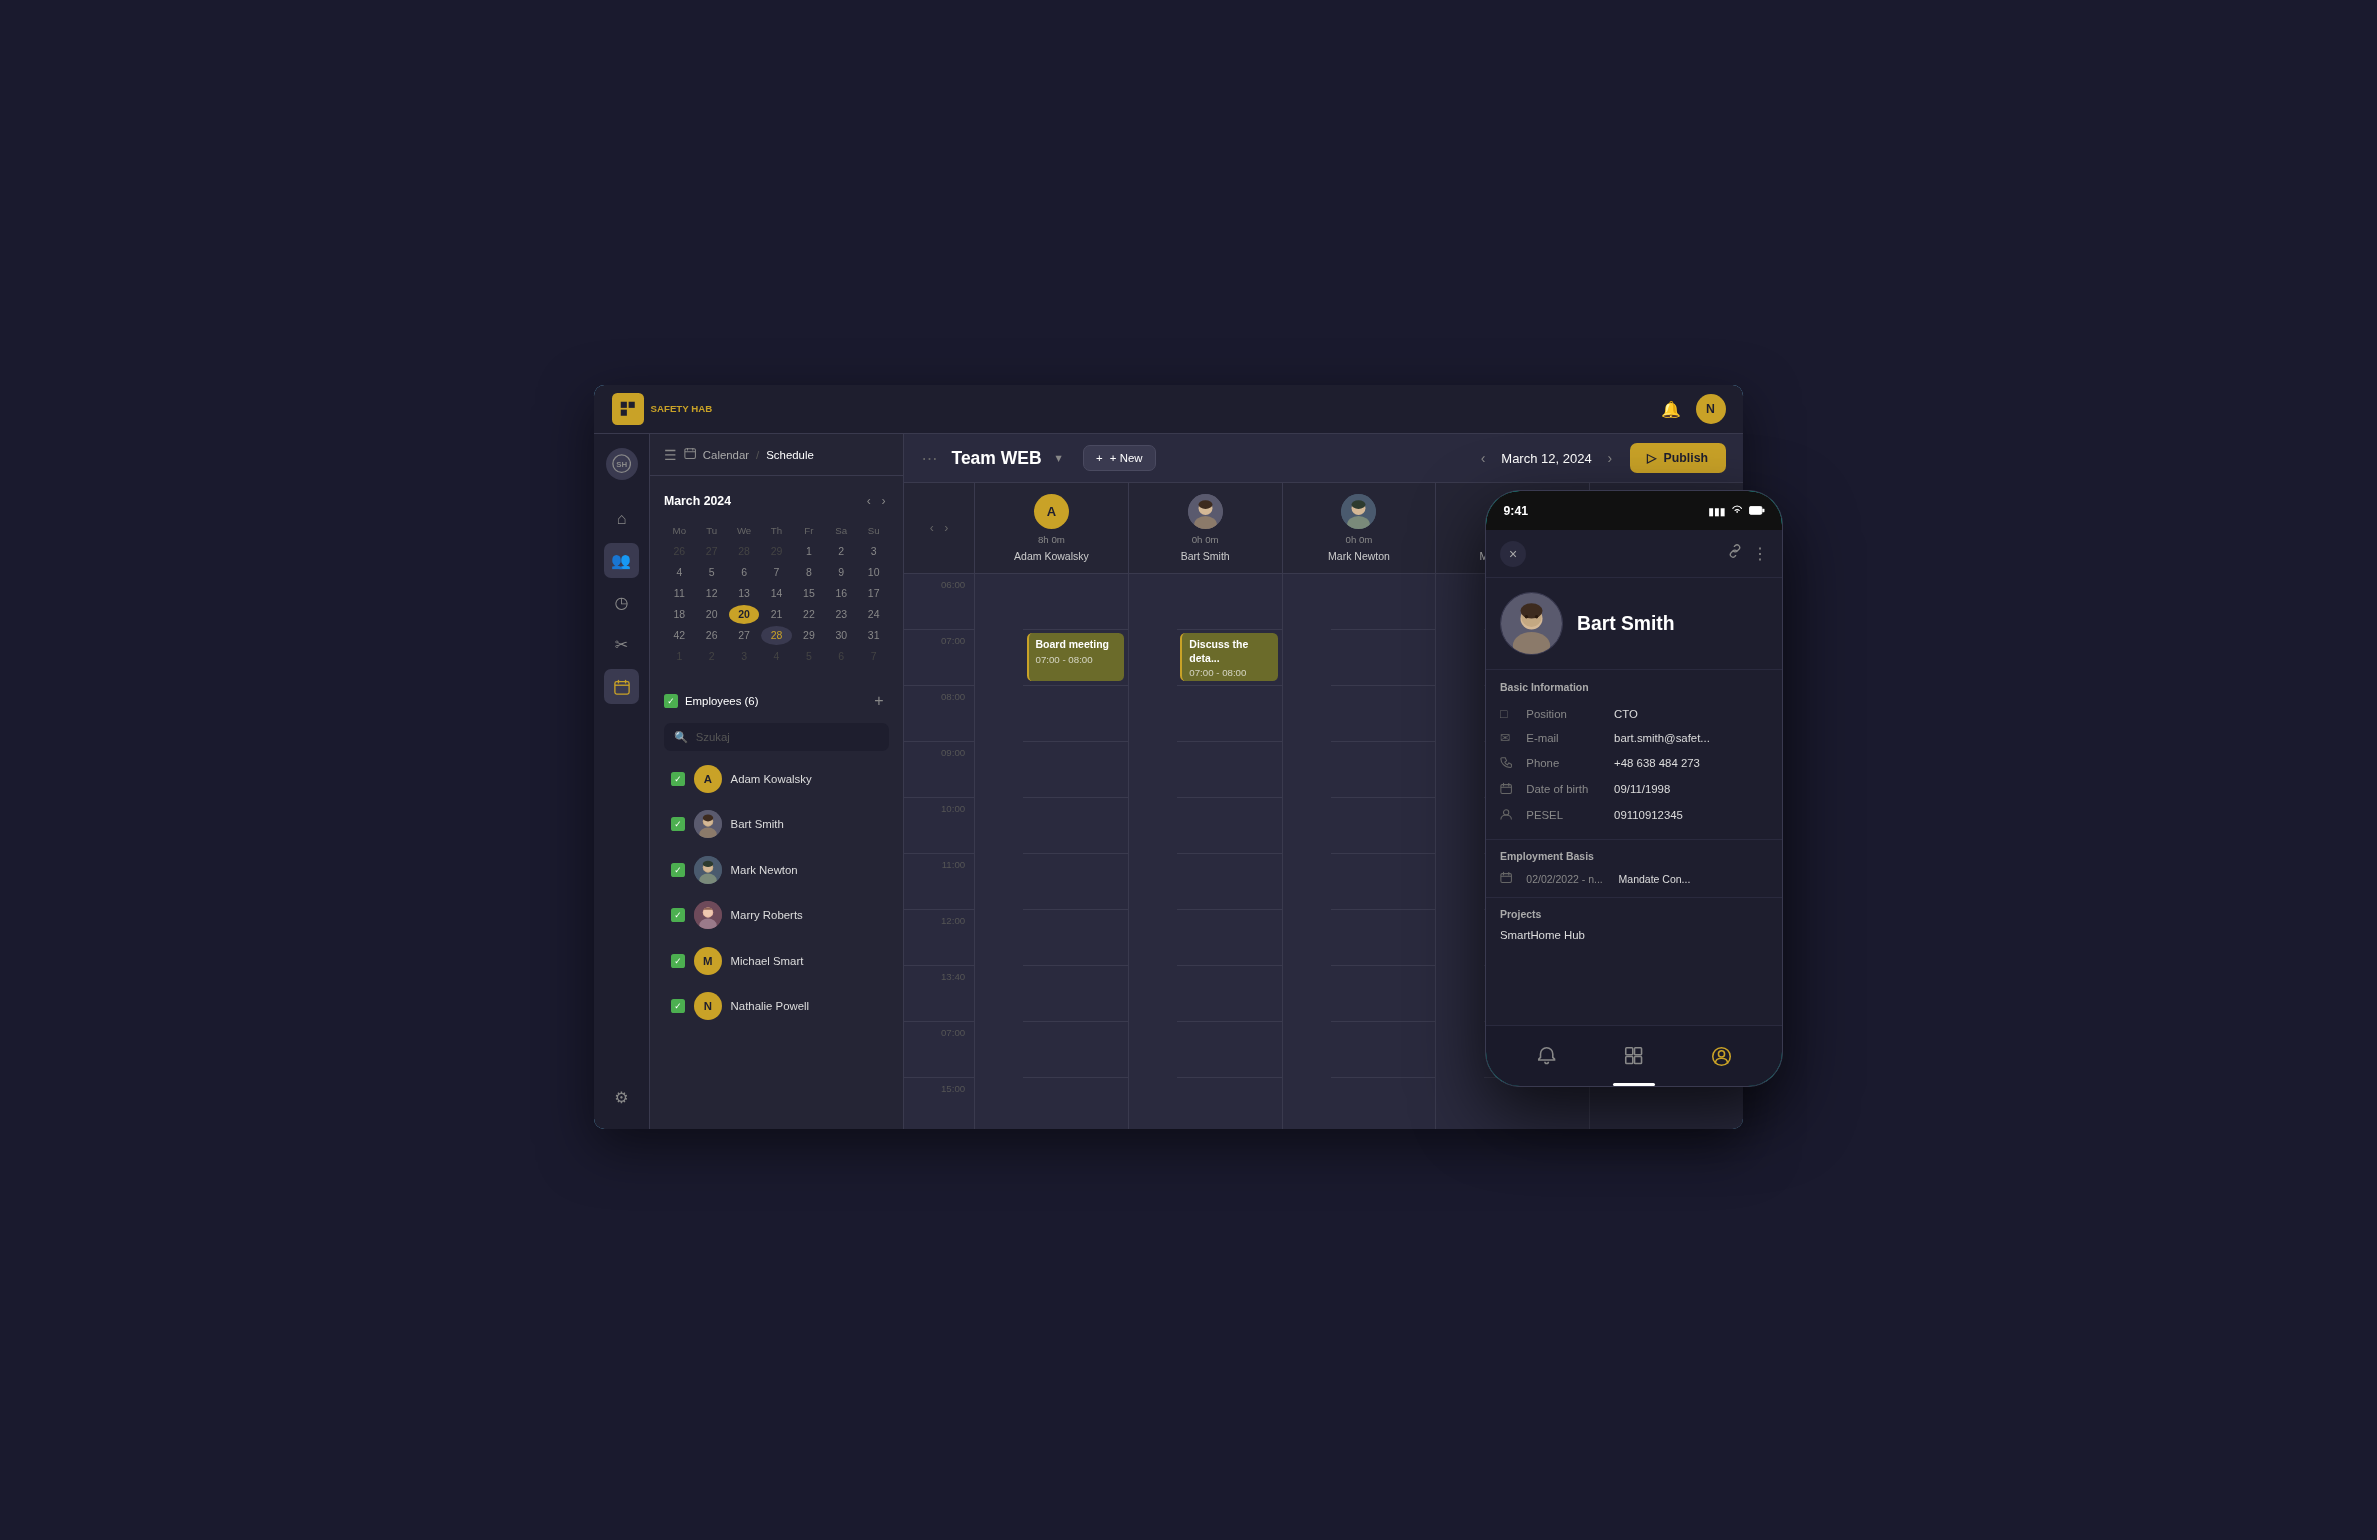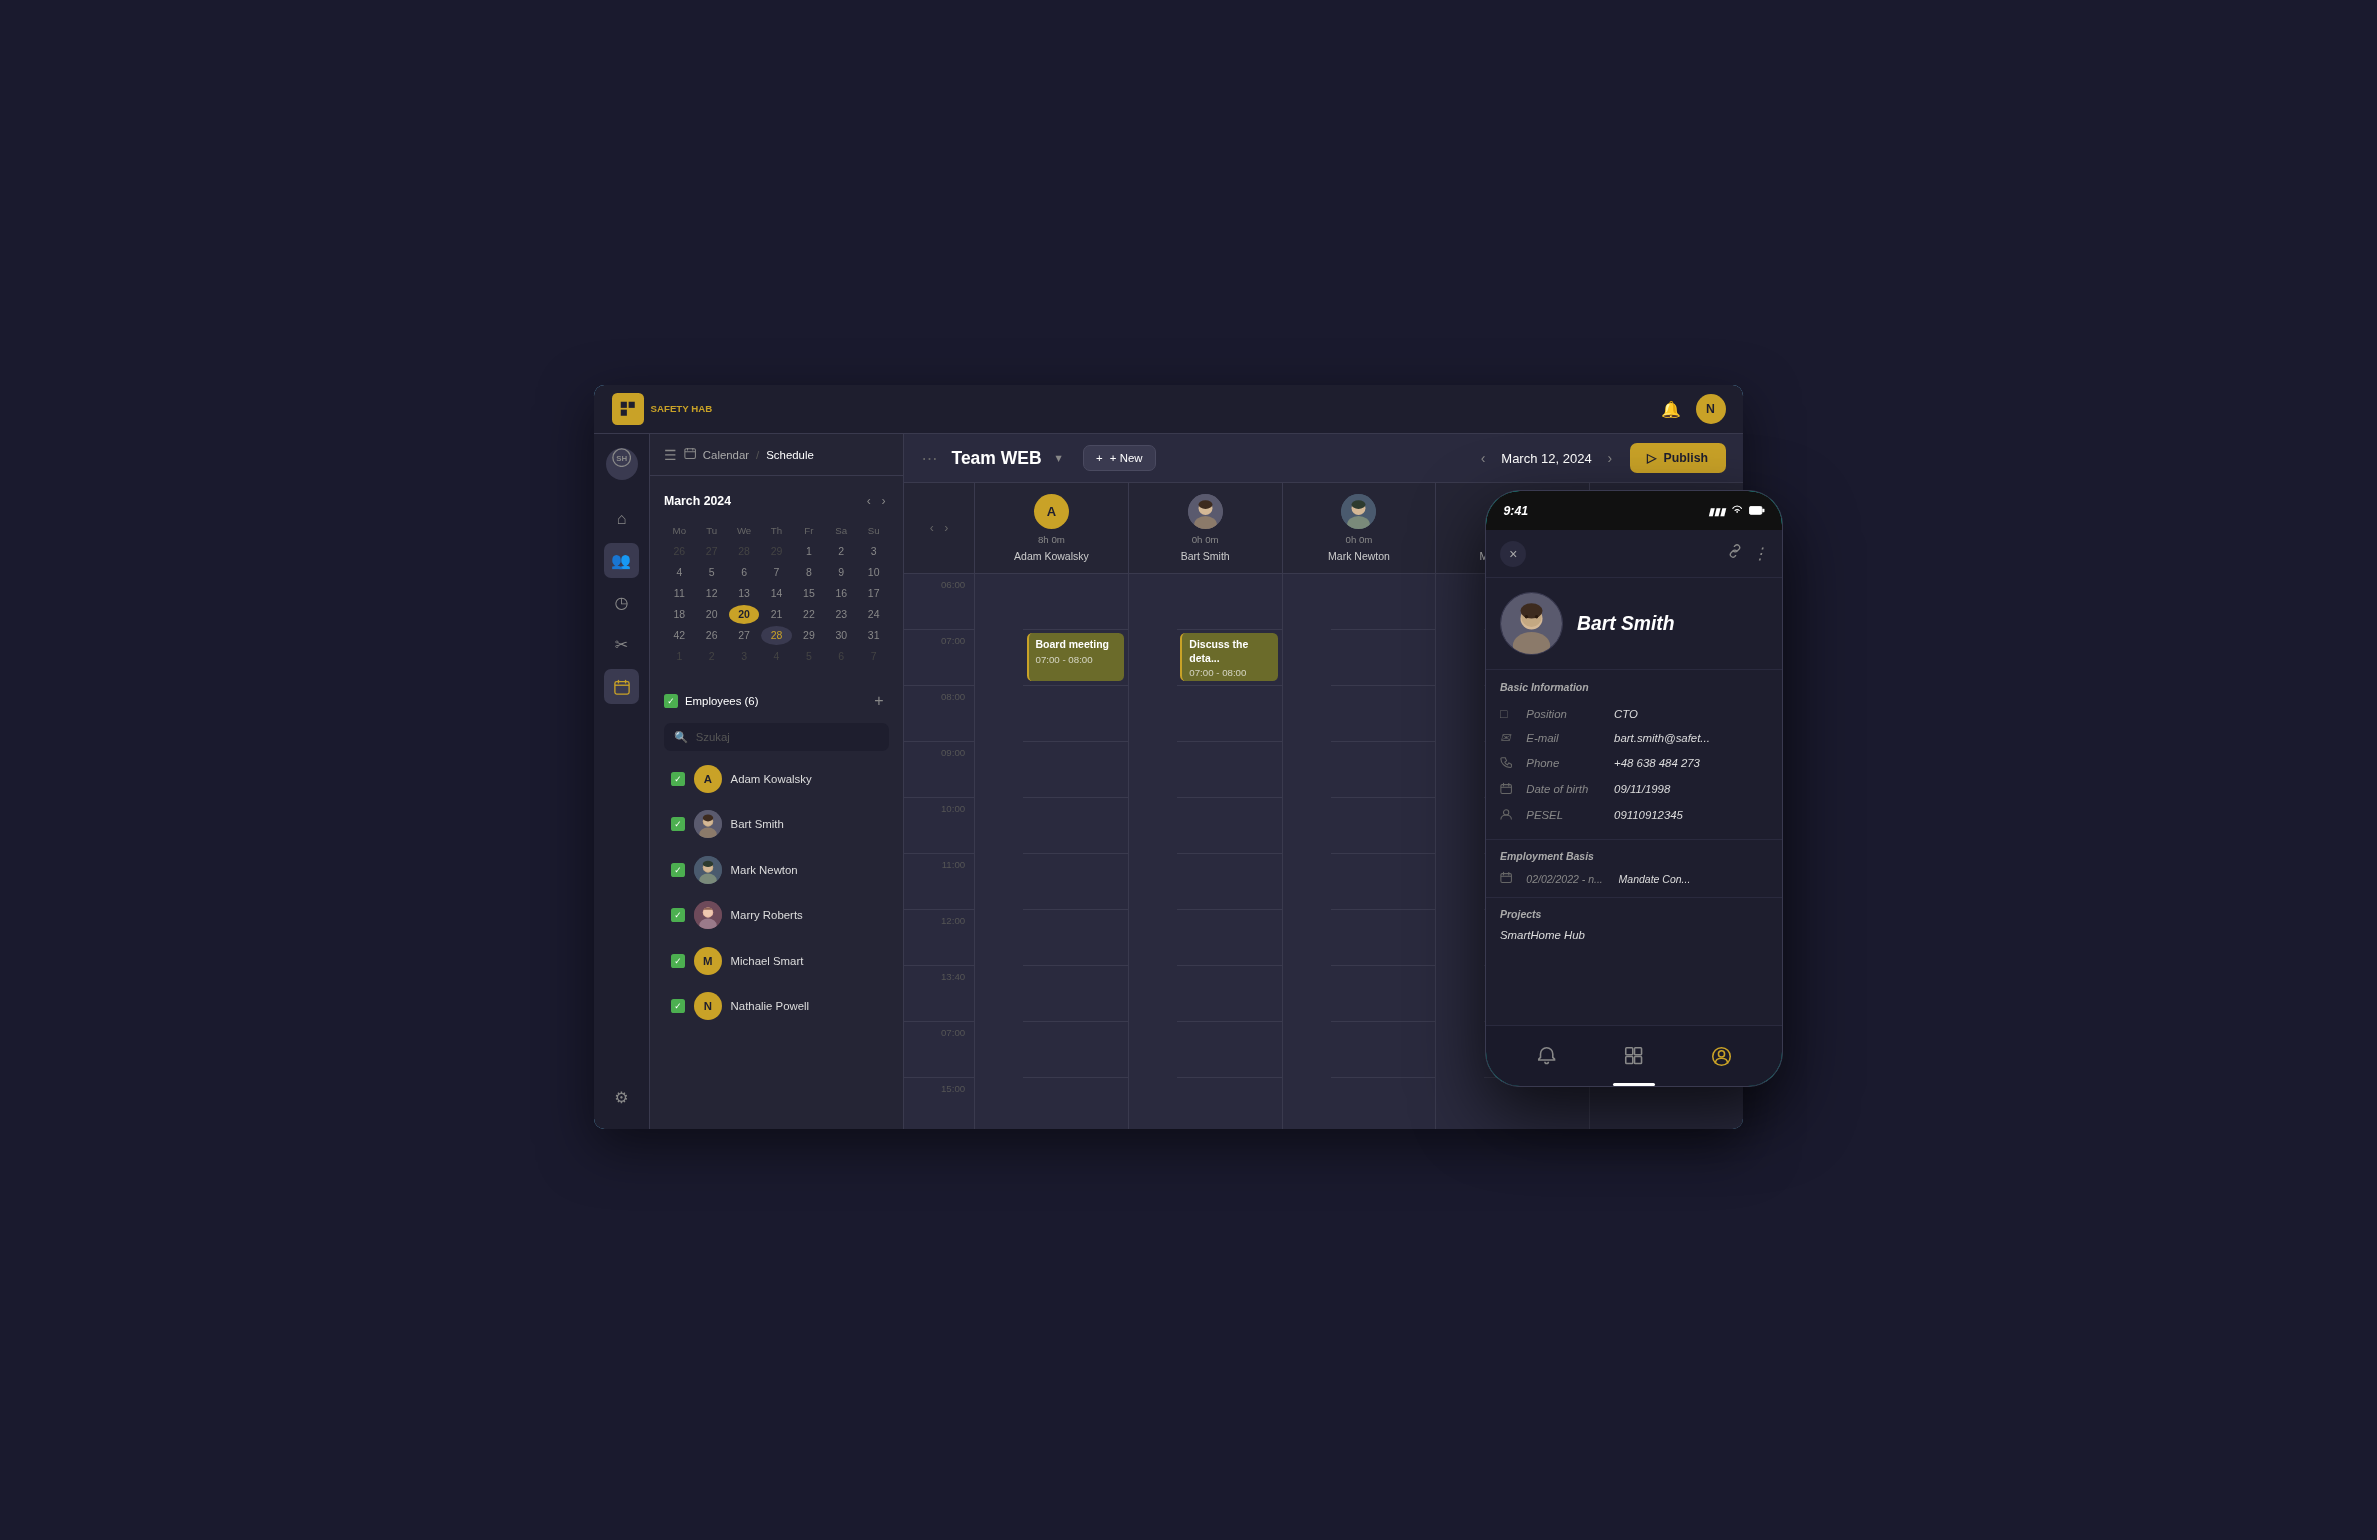--- a/index.html
+++ b/index.html
@@ -116,21 +116,21 @@
       gap: 7px;
       border-right: 0.9px solid #3a3a4e;
     }
 
     .sidebar-logo-sm {
       width: 32px;
       height: 32px;
       background: #3a3a50;
       border-radius: 50%;
       display: flex;
-      align-items: flex-start;
+      align-items: center;
       justify-content: center;
       margin-bottom: 14px;
       cursor: pointer;
     }
 
     .sidebar-icon-btn {
       width: 35px;
       height: 35px;
       border-radius: 7px;
       display: flex;
@@ -604,21 +604,20 @@
       right: 0;
       width: 298px;
       height: 597px;
       background: #14b8a6;
       border-radius: 35px;
       box-shadow: 0 26px 70px rgba(0,0,0,0.7);
       overflow: hidden;
       border: 1.8px solid #3a3a50;
       display: flex;
       flex-direction: column;
-      font-style: italic;
     }
 
     .phone-notch-area {
       background: #111;
       height: 39px;
       display: flex;
       align-items: center;
       justify-content: space-between;
       padding: 0 17.5px;
       border-radius: 33px 33px 0 0;

